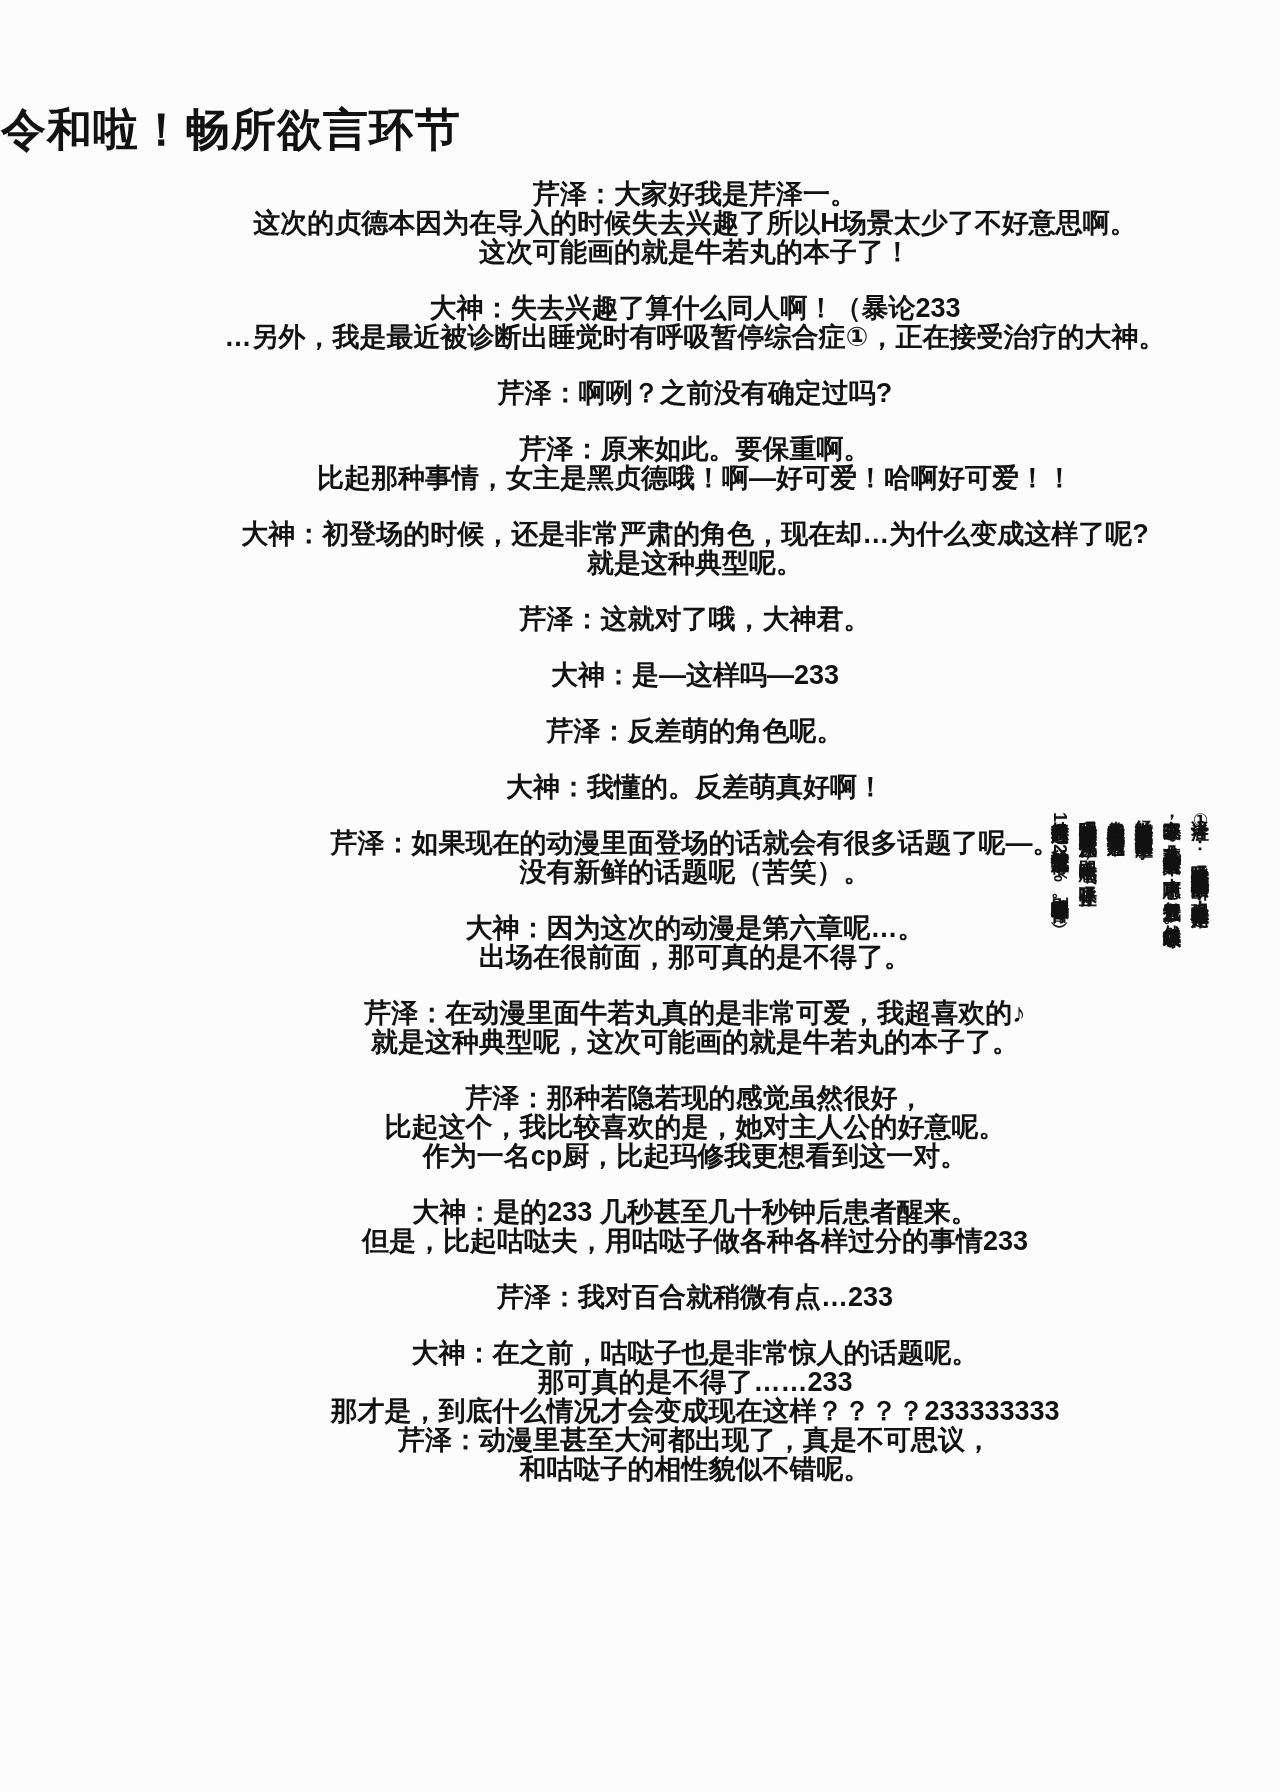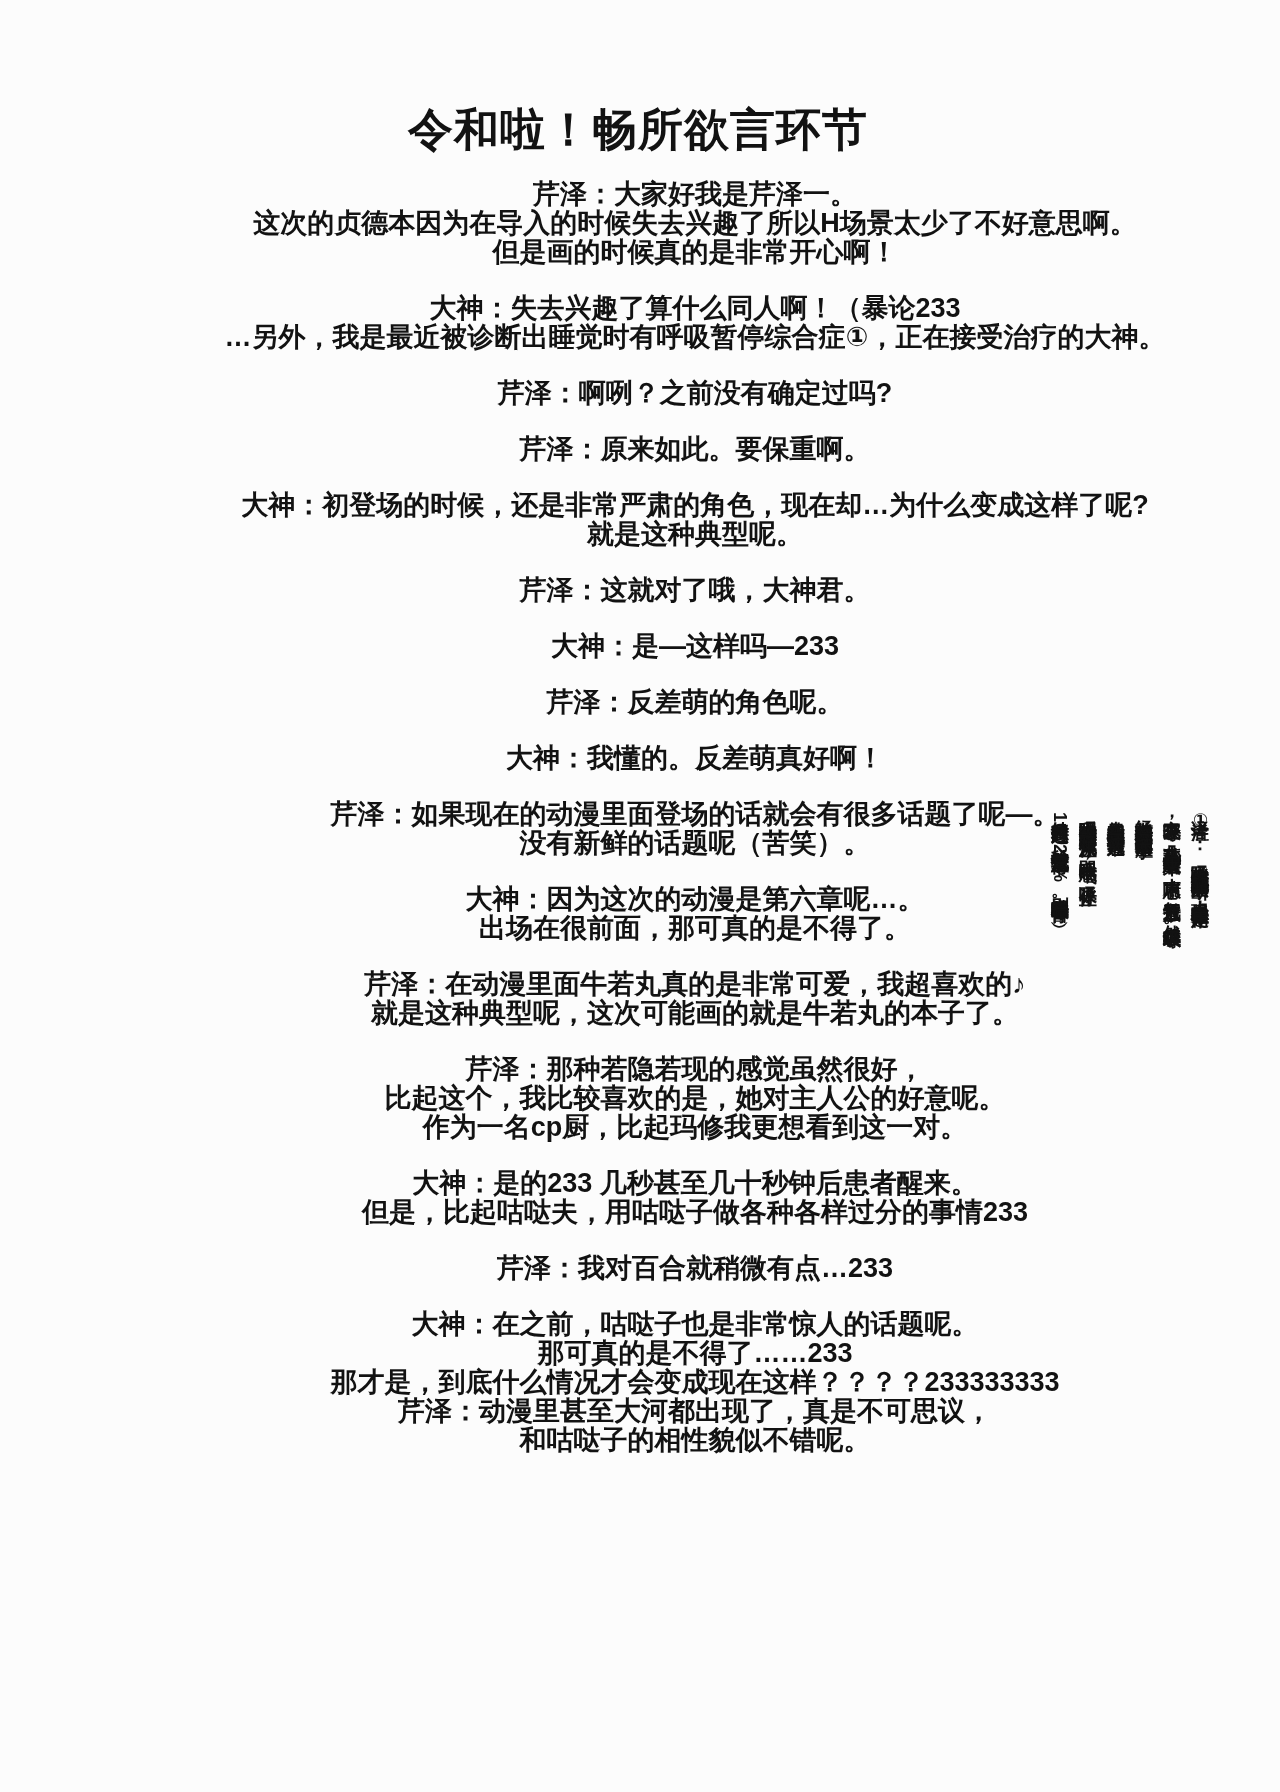--- a/index.html
+++ b/index.html
@@ -12,24 +12,24 @@
     width: 1280px;
     height: 1792px;
     margin: 0 auto;
     background: #fcfcfc;
     color: #121212;
     overflow: hidden;
   }
   .title {
     position: absolute;
     top: 100px;
-    left: 8px;
+    left: 1px;
     width: 1260px;
     margin: 0;
-    text-align: center;
+    text-align: left;
     font-size: 45px;
     font-weight: 700;
     letter-spacing: 1px;
     white-space: nowrap;
   }
   .dialogue {
     position: absolute;
     left: 120px;
     top: 180px;
     width: 1150px;
@@ -64,31 +64,32 @@
 </head>
 <body>
 
 <div class="page">
   <h1 class="title">令和啦！畅所欲言环节</h1>
 
   <div class="dialogue" id="dialogue">
       <div class="para">
         <div class="line">芹泽：大家好我是芹泽一。</div>
         <div class="line">这次的贞德本因为在导入的时候失去兴趣了所以H场景太少了不好意思啊。</div>
-        <div class="line">但是画的时候真的是非常开心啊！</div>
+        <div class="line">这次可能画的就是牛若丸的本子了！</div>
       </div>
       <div class="para">
         <div class="line">大神：失去兴趣了算什么同人啊！（暴论233</div>
         <div class="line">…另外，我是最近被诊断出睡觉时有呼吸暂停综合症①，正在接受治疗的大神。</div>
       </div>
       <div class="para">
         <div class="line">芹泽：啊咧？之前没有确定过吗?</div>
       </div>
       <div class="para">
         <div class="line">芹泽：原来如此。要保重啊。</div>
+        <div class="line">比起那种事情，女主是黑贞德哦！啊—好可爱！哈啊好可爱！！</div>
       </div>
       <div class="para">
         <div class="line">大神：初登场的时候，还是非常严肃的角色，现在却…为什么变成这样了呢?</div>
         <div class="line">就是这种典型呢。</div>
       </div>
       <div class="para">
         <div class="line">芹泽：这就对了哦，大神君。</div>
       </div>
       <div class="para">
         <div class="line">大神：是—这样吗—233</div>

